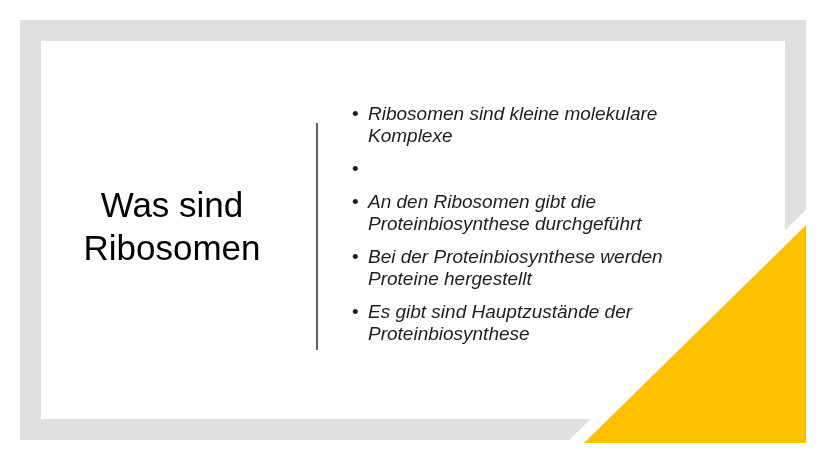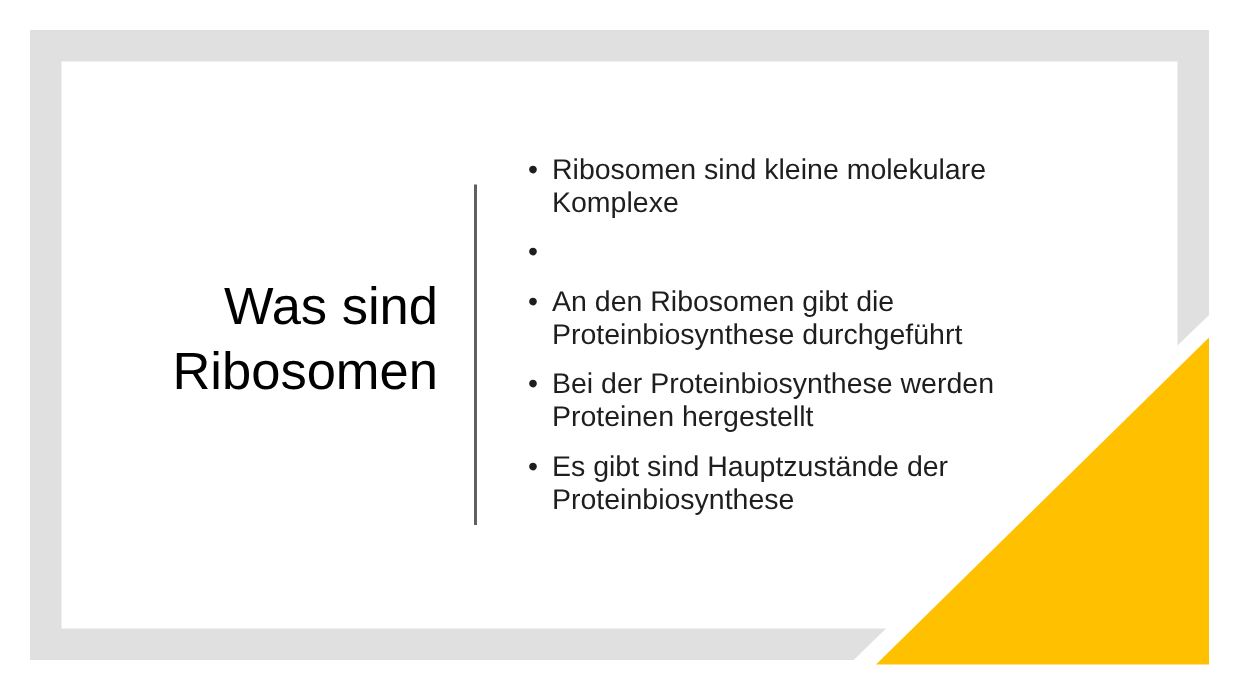--- a/index.html
+++ b/index.html
@@ -25,21 +25,21 @@
     width: 828px; height: 466px;
     pointer-events: none;
   }
   .tri-gap { fill: #ffffff; }
   .tri-accent { fill: var(--accent-triangle, #FFC000); }
   .title {
     position: absolute;
     left: 52px; top: 183px;
     width: 240px;
     margin: 0;
-    text-align: right;
+    text-align: center;
     font-size: 35px;
     font-weight: 400;
     line-height: 43px;
     color: var(--title-text, #000000);
     white-space: pre-line;
   }
   .divider {
     position: absolute;
     left: 316px; top: 123px;
     width: 2px; height: 227px;
@@ -58,20 +58,21 @@
     font-size: 19px;
     line-height: 22px;
     color: var(--body-text, #1E1E1E);
   }
   .dot {
     flex: none;
     width: 16px;
   }
   .txt {
     white-space: pre-line;
+    font-style: italic;
   }
 </style>
 </head>
 <body>
 
 <div class="slide">
 
   <div class="frame"></div>
 
   <svg class="corner-svg" viewBox="0 0 828 466" aria-hidden="true">
@@ -94,21 +95,21 @@
       <span class="dot">•</span>
     </li>
     <li>
       <span class="dot">•</span>
       <span class="txt">An den Ribosomen gibt die
 Proteinbiosynthese durchgeführt</span>
     </li>
     <li>
       <span class="dot">•</span>
       <span class="txt">Bei der Proteinbiosynthese werden
-Proteinen hergestellt</span>
+Proteine hergestellt</span>
     </li>
     <li>
       <span class="dot">•</span>
       <span class="txt">Es gibt sind Hauptzustände der
 Proteinbiosynthese</span>
     </li>
   </ul>
 
 </div>
 

